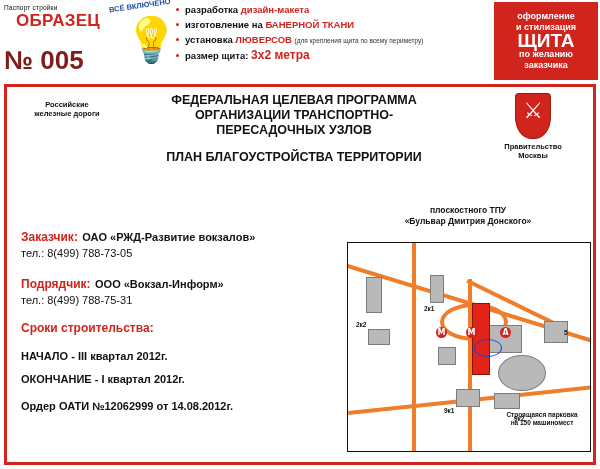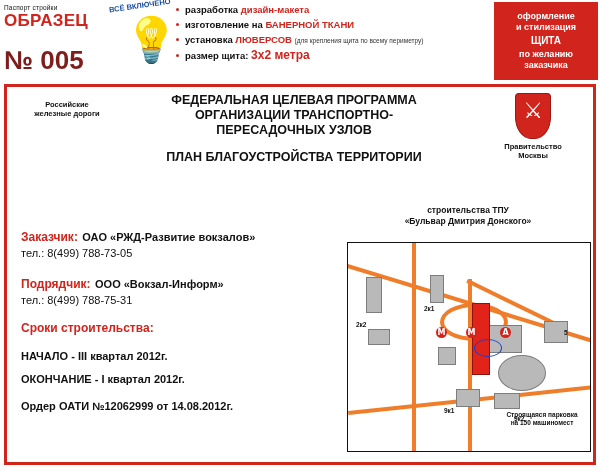--- a/index.html
+++ b/index.html
@@ -15,21 +15,21 @@
 
   
   .banner{position:absolute;left:0;top:0;width:600px;height:82px;background:#ffffff;}
   .banner-left{
     position:absolute;left:2px;top:2px;width:98px;height:78px;
   }
   .passport-label{
     font-size:6.5px;letter-spacing:.2px;color:#111;margin:2px 0 0 2px;
   }
   .obrazec{
-    font-size:17px;font-weight:bold;color:#d1241c;margin:1px 0 0 2px;line-height:17px;
+    font-size:17px;font-weight:bold;color:#d1241c;margin:1px 0 0 14px;line-height:17px;
     letter-spacing:.3px;
   }
   .num005{
     font-size:26px;font-weight:bold;color:#7f1d1d;margin:18px 0 0 2px;line-height:26px;
   }
 
   .banner-mid{
     position:absolute;left:102px;top:0;width:390px;height:82px;
   }
   .bulb{
@@ -59,21 +59,21 @@
   .red{color:#d1241c;}
   .small-note{font-size:6.5px;font-weight:normal;color:#333;}
   .big-red{font-size:12px;color:#d1241c;}
 
   .banner-right{
     position:absolute;right:2px;top:2px;width:104px;height:78px;
     background:#d1241c;color:#ffffff;text-align:center;
     display:flex;flex-direction:column;justify-content:center;align-items:center;
   }
   .banner-right div{font-size:9px;font-weight:bold;line-height:11px;}
-  .banner-right .shield{font-size:10px;line-height:16px;text-align:right;}
+  .banner-right .shield{font-size:19px;line-height:16px;text-align:right;}
 
   
   .card{
     position:absolute;left:4px;top:84px;width:592px;height:381px;
     border:3px solid #d1241c;background:#fff;box-sizing:border-box;
   }
 
   
   .logo-block{position:absolute;left:14px;top:10px;width:92px;height:62px;text-align:center;}
   .rzd-mark{
@@ -225,21 +225,21 @@
       <div class="row lbl-red">Сроки строительства:</div>
       <div class="gap"></div>
       <div class="row val">НАЧАЛО        - III квартал 2012г.</div>
       <div class="gap-s"></div>
       <div class="row val">ОКОНЧАНИЕ - I квартал 2012г.</div>
       <div class="gap"></div>
       <div class="order">Ордер ОАТИ №12062999 от 14.08.2012г.</div>
     </div>
 
     <div class="map-cap">
-      <div>строительства ТПУ</div>
+      <div>плоскостного ТПУ</div>
       <div>«Бульвар Дмитрия Донского»</div>
     </div>
 
     <div class="map">
 
       <div class="rd" style="left:-10px;top:18px;width:270px;height:4px;transform:rotate(17deg);transform-origin:left top;"></div>
       <div class="rd" style="left:64px;top:0px;width:4px;height:215px;"></div>
       <div class="rd" style="left:120px;top:36px;width:4px;height:175px;"></div>
       <div class="rd" style="left:0px;top:168px;width:244px;height:4px;transform:rotate(-6deg);transform-origin:left top;"></div>
       <div class="rd" style="left:120px;top:36px;width:110px;height:4px;transform:rotate(26deg);transform-origin:left top;"></div>

